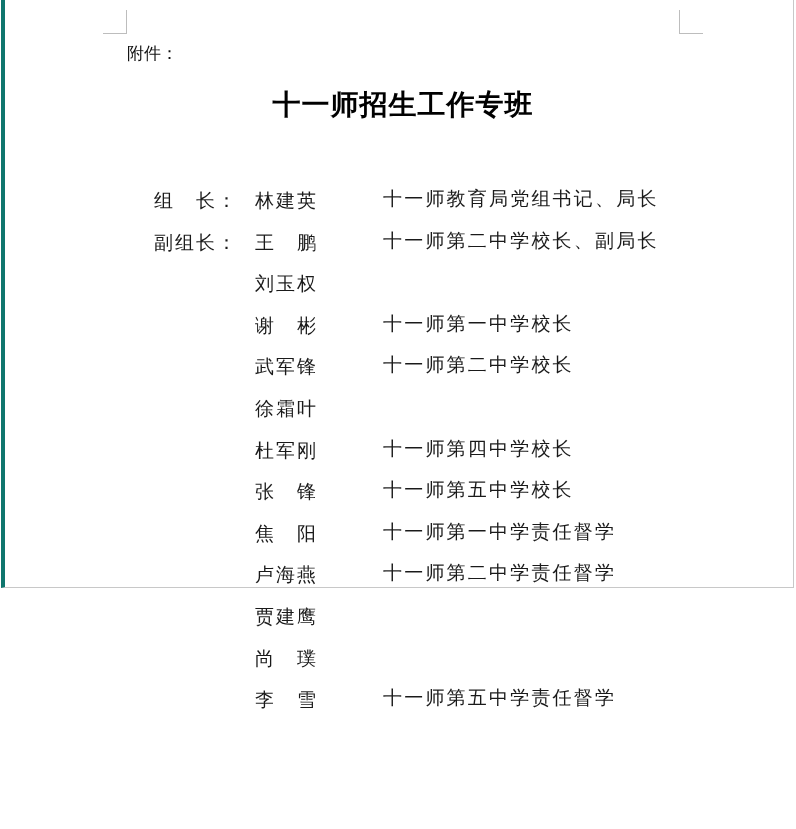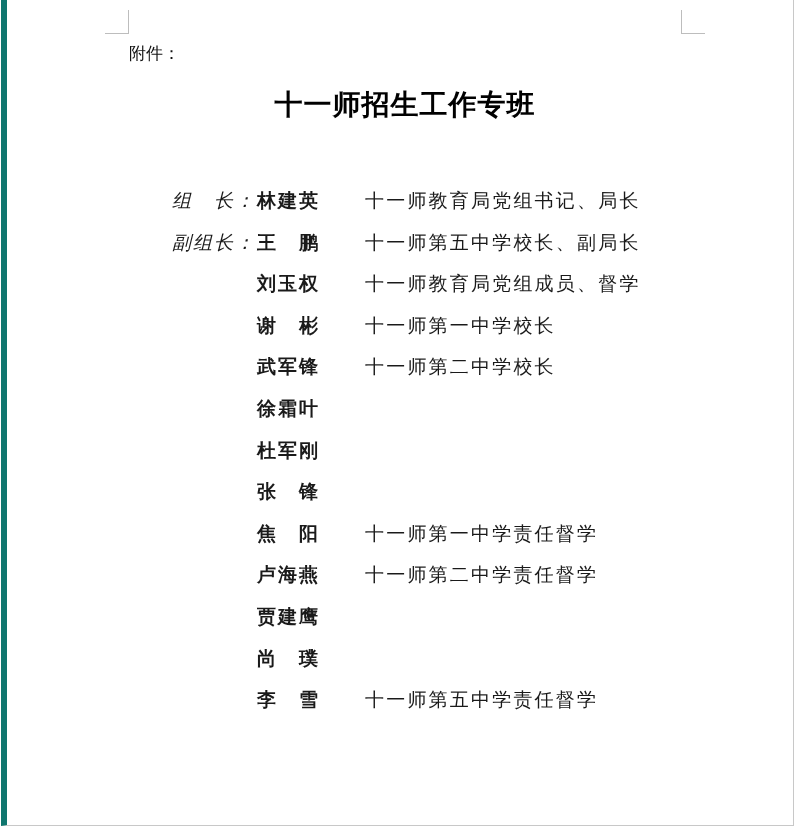--- a/index.html
+++ b/index.html
@@ -13,23 +13,23 @@
       position: relative;
       overflow: hidden;
       font-family: "DejaVu Serif", "Liberation Serif", serif;
       color: #111111;
     }
     .page {
       position: absolute;
       left: 1px;
       top: 0;
       width: 793px;
-      height: 826px;
+      height: 588px;
       background: #ffffff;
-      border-left: 6px solid #0f766e;
+      border-left: 4px solid #0f766e;
       border-right: 1px solid #c8c8c8;
       border-bottom: 1px solid #c8c8c8;
       box-sizing: border-box;
     }
     .corner {
       position: absolute;
       width: 24px;
       height: 24px;
       box-sizing: border-box;
     }
@@ -75,39 +75,38 @@
     }
     .row {
       position: relative;
       height: 41.6px;
       font-size: 19px;
       line-height: 32px;
       color: #1a1a1a;
     }
     .role {
       position: absolute;
-      left: 165px;
+      left: 149px;
       width: 85px;
       letter-spacing: 2px;
       white-space: pre;
-      font-style: italic;
     }
     .name {
       position: absolute;
       left: 250px;
       width: 80px;
       letter-spacing: 2px;
       white-space: pre;
-      font-weight: bold;
     }
     .position {
       position: absolute;
-      left: 358px;
+      left: 378px;
       letter-spacing: 2.2px;
       white-space: pre;
+      font-family: Liberation Mono, monospace;
     }
   </style>
 </head>
 <body>
 
 <div class="page">
   <div class="corner corner-tl"></div>
   <div class="corner corner-tr"></div>
 
   <div class="attachment">附件：</div>
@@ -115,47 +114,48 @@
 
   <div class="roster">
     <div class="row">
       <span class="role">组　长：</span>
       <span class="name">林建英</span>
       <span class="position">十一师教育局党组书记、局长</span>
     </div>
     <div class="row">
       <span class="role">副组长：</span>
       <span class="name">王　鹏</span>
-      <span class="position">十一师第五中学校长、副局长</span>
+      <span class="position">十一师第二中学校长、副局长</span>
     </div>
     <div class="row">
       <span class="role"></span>
       <span class="name">刘玉权</span>
-      <span class="position">十一师教育局党组成员、督学</span>
     </div>
     <div class="row">
       <span class="name">谢　彬</span>
       <span class="position">十一师第一中学校长</span>
     </div>
     <div class="row">
       <span class="role"></span>
       <span class="name">武军锋</span>
       <span class="position">十一师第二中学校长</span>
     </div>
     <div class="row">
       <span class="role"></span>
       <span class="name">徐霜叶</span>
     </div>
     <div class="row">
       <span class="role"></span>
       <span class="name">杜军刚</span>
+      <span class="position">十一师第四中学校长</span>
     </div>
     <div class="row">
       <span class="role"></span>
       <span class="name">张　锋</span>
+      <span class="position">十一师第五中学校长</span>
     </div>
     <div class="row">
       <span class="role"></span>
       <span class="name">焦　阳</span>
       <span class="position">十一师第一中学责任督学</span>
     </div>
     <div class="row">
       <span class="role"></span>
       <span class="name">卢海燕</span>
       <span class="position">十一师第二中学责任督学</span>

